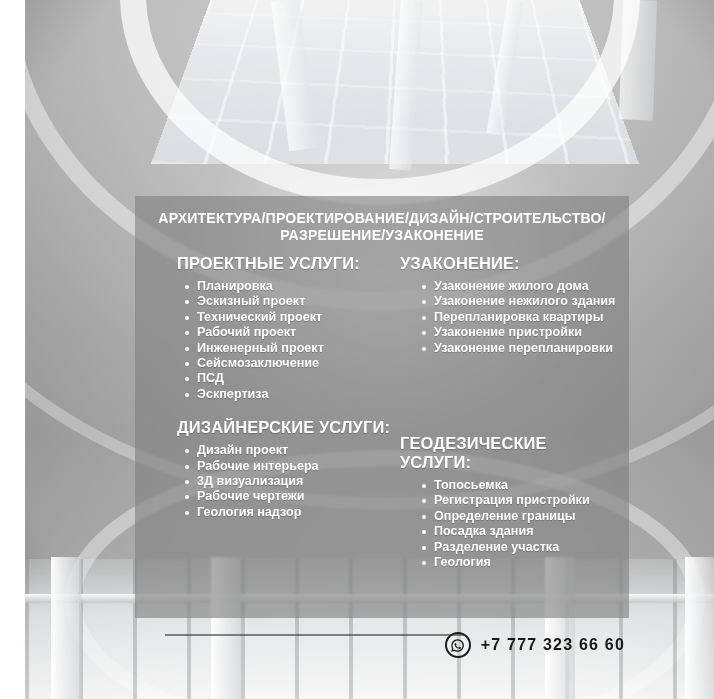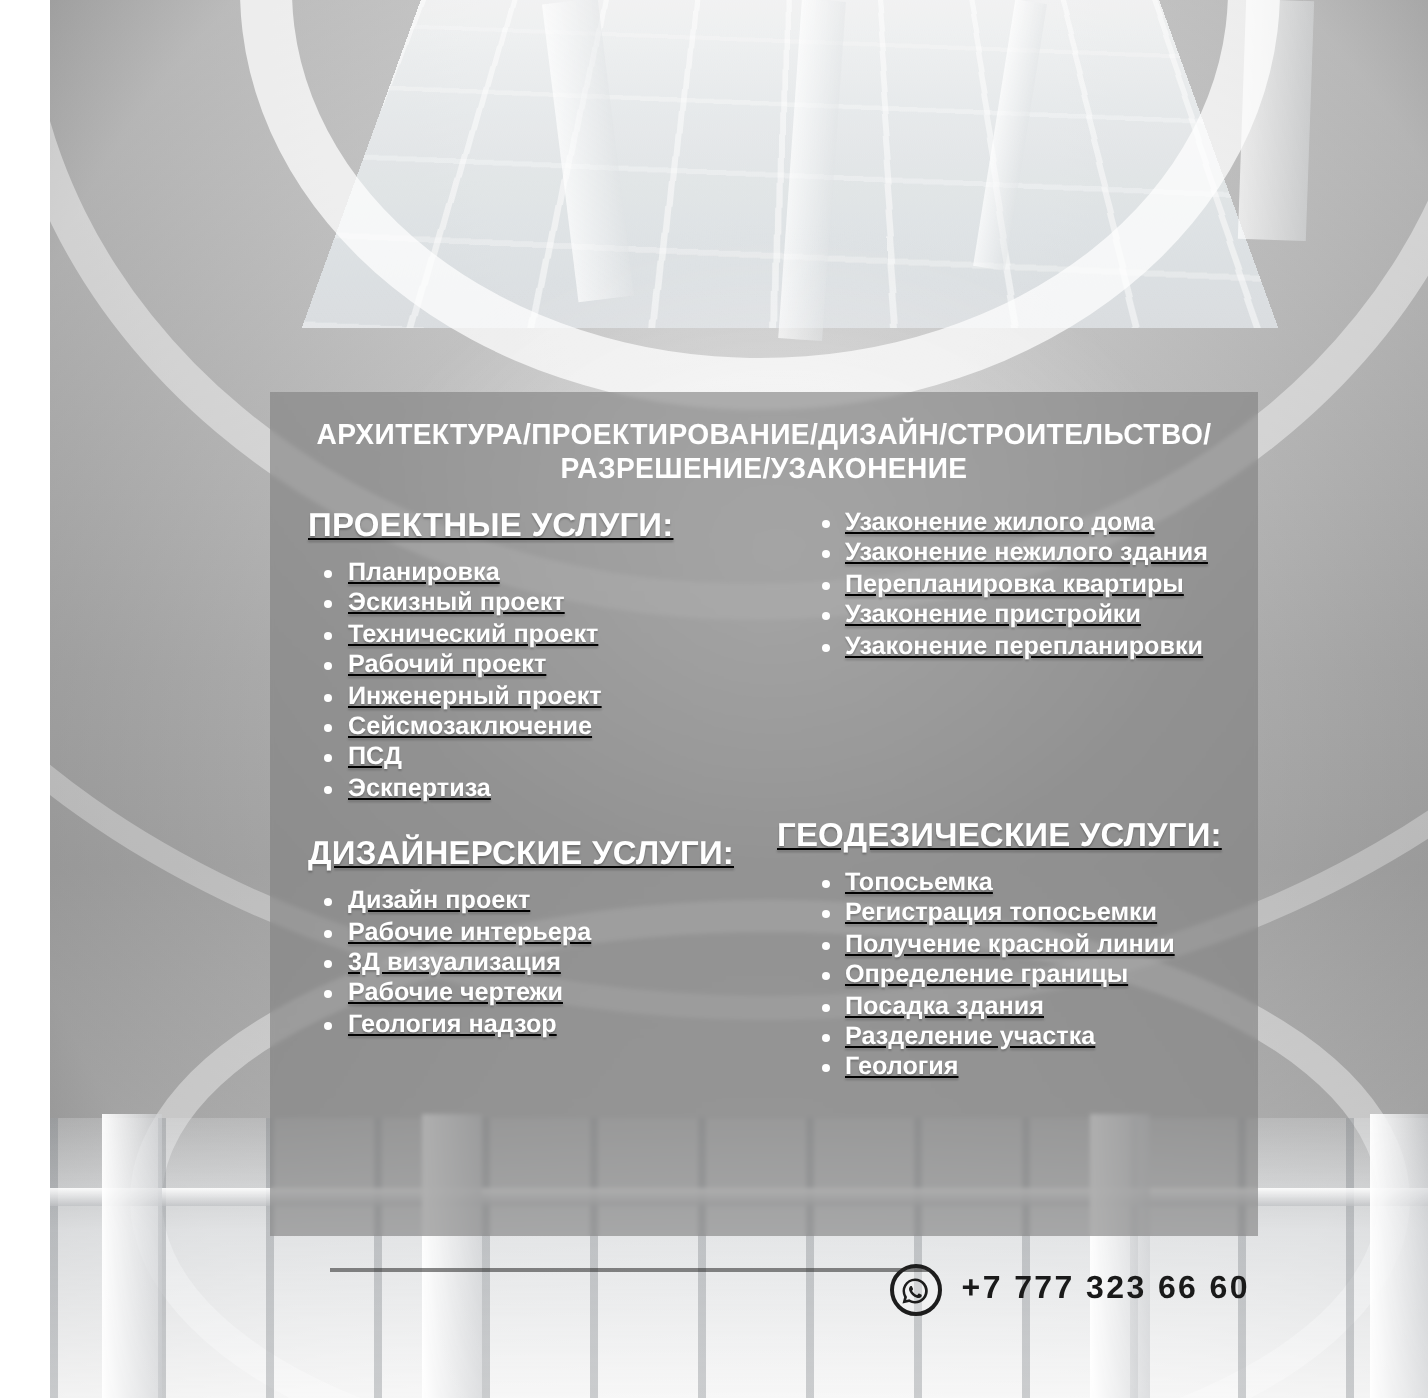--- a/index.html
+++ b/index.html
@@ -142,22 +142,21 @@
     font-weight: bold;
     font-size: 14.5px;
     letter-spacing: 0.2px;
     line-height: 17px;
     white-space: nowrap;
     transform: scaleX(0.97);
   }
 
   .columns {
     display: flex;
-    padding: 0 8px 0 5px;
-    text-decoration: underline;
+    padding: 0 8px 0 28px;
   }
   .col { width: 50%; }
   .col-right { padding-left: 8px; }
 
   .block { margin-bottom: 16px; }
   .block-title {
     color: #ffffff;
     font-weight: bold;
     font-size: 16.5px;
     letter-spacing: 0.1px;
@@ -284,35 +283,35 @@
             <li>Рабочие чертежи</li>
             <li>Геология надзор</li>
           </ul>
         </div>
 
       </div>
 
       <div class="col col-right">
 
         <div class="block">
+          <div class="block-title">УЗАКОНЕНИЕ:</div>
           <ul class="items">
             <li>Узаконение жилого дома</li>
             <li>Узаконение нежилого здания</li>
             <li>Перепланировка квартиры</li>
             <li>Узаконение пристройки</li>
             <li>Узаконение перепланировки</li>
           </ul>
         </div>
 
         <div class="block" style="margin-top:78px;">
           <div class="block-title">ГЕОДЕЗИЧЕСКИЕ УСЛУГИ:</div>
           <ul class="items">
             <li>Топосьемка</li>
-            <li>Регистрация топосьемки</li>
-            <li>Получение красной линии</li>
+            <li>Регистрация пристройки</li>
             <li>Определение границы</li>
             <li>Посадка здания</li>
             <li>Разделение участка</li>
             <li>Геология</li>
           </ul>
         </div>
 
       </div>
 
     </div>

